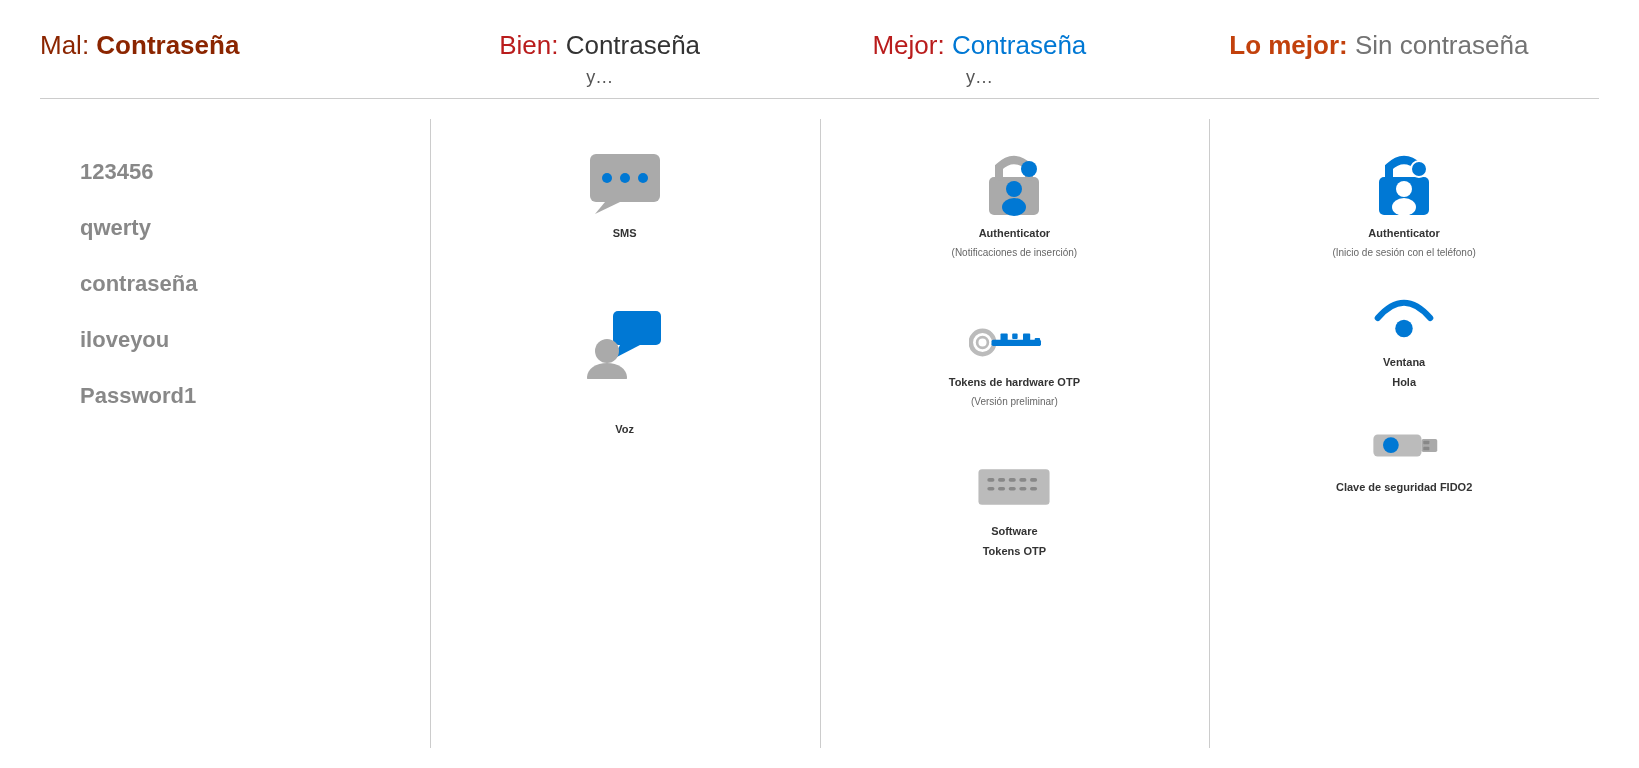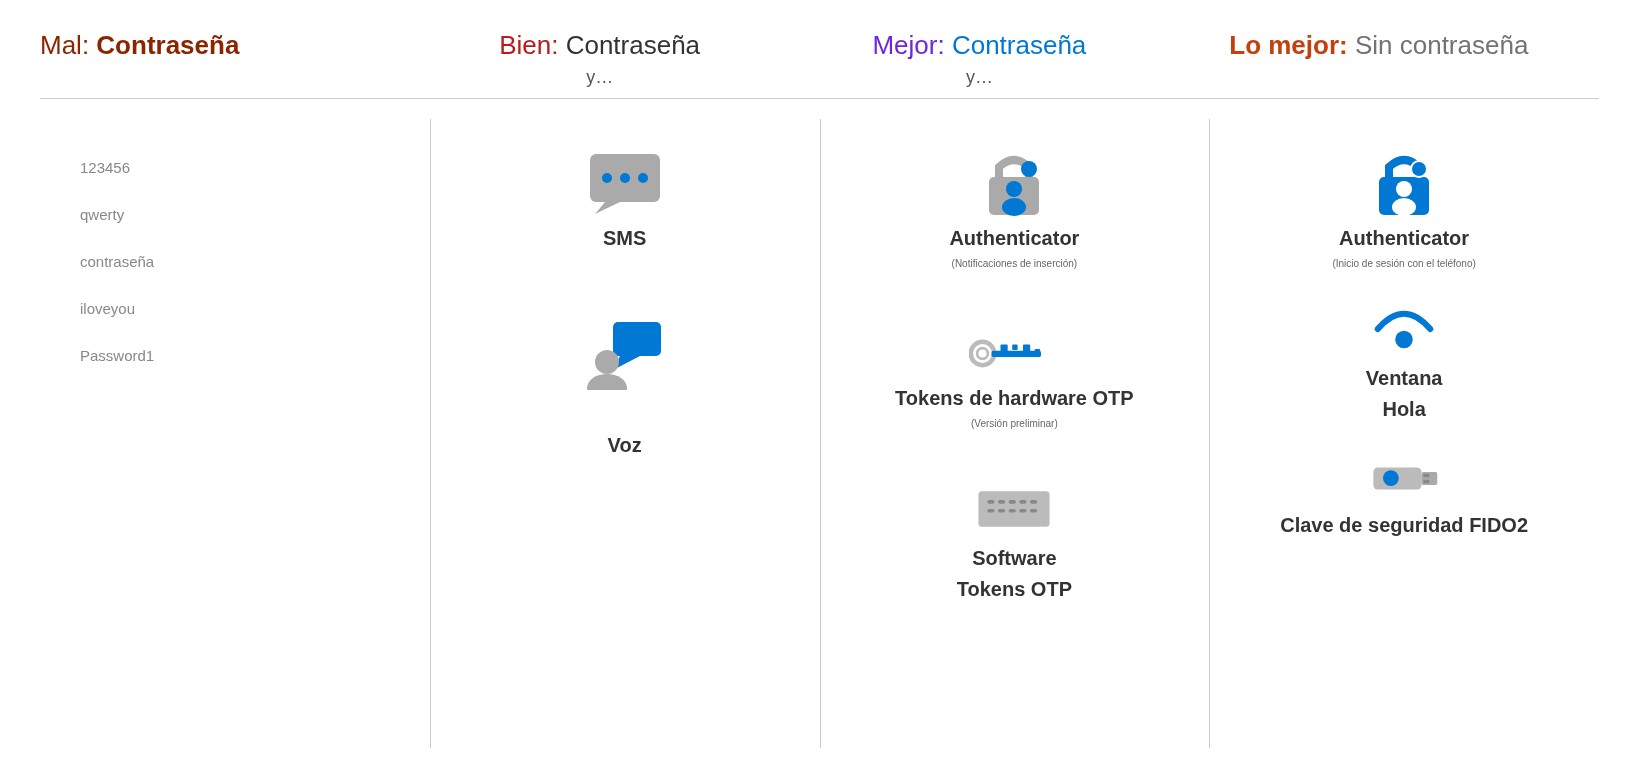--- a/index.html
+++ b/index.html
@@ -89,43 +89,43 @@
     
     .bad-passwords {
       display: flex;
       flex-direction: column;
       gap: 30px;
       margin-top: 30px;
       padding-left: 20px;
     }
 
     .bad-password-item {
-      font-size: 15px;
+      font-size: 22px;
       color: #888;
-      font-weight: 400;
+      font-weight: 700;
     }
 
     
     .auth-items {
       display: flex;
       flex-direction: column;
       gap: 40px;
       align-items: center;
       margin-top: 20px;
     }
 
     .auth-item {
       display: flex;
       flex-direction: column;
       align-items: center;
       gap: 8px;
     }
 
     .auth-item-label {
-      font-size: 20px;
+      font-size: 11px;
       font-weight: 600;
       color: #333;
       text-align: center;
     }
 
     .auth-item-sublabel {
       font-size: 10px;
       color: #666;
       text-align: center;
       font-weight: 300;
@@ -202,21 +202,21 @@
 
     <div class="header-col col2">
       <div class="header-title">
         <span style="color:#b91c1c; font-weight:300;">Bien: </span><span style="color:#333; font-weight:400;">Contraseña</span>
       </div>
       <div class="header-subtitle">y…</div>
     </div>
 
     <div class="header-col col3">
       <div class="header-title">
-        <span style="color:#6d28d9; font-weight:300;">Mejor: </span><span style="color:#0078D4; font-weight:400;">Contraseña</span>
+        <span style="color:#b91c1c; font-weight:300;">Mejor: </span><span style="color:#0078D4; font-weight:400;">Contraseña</span>
       </div>
       <div class="header-subtitle">y…</div>
     </div>
 
     <div class="header-col col4">
       <div class="header-title">
         <span style="color:#c2410c; font-weight:700;">Lo mejor: </span><span style="color:#737373; font-weight:400;">Sin contraseña</span>
       </div>
     </div>
 

